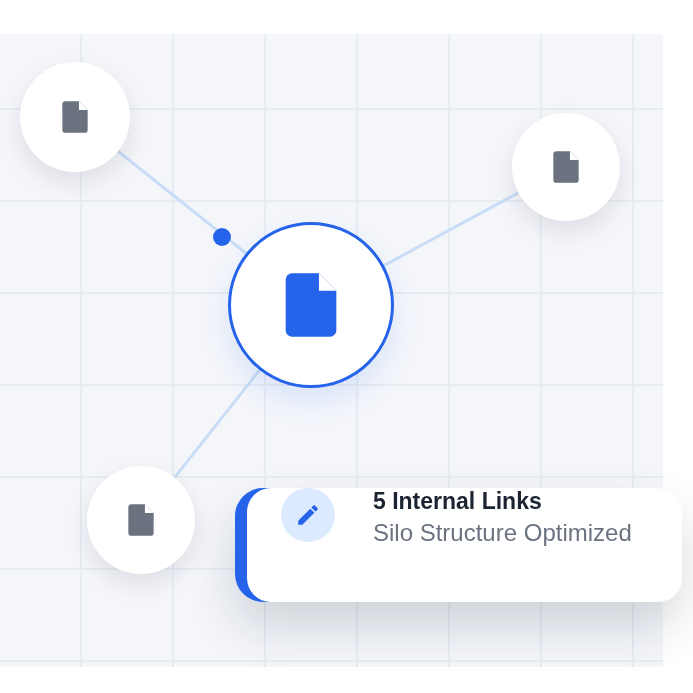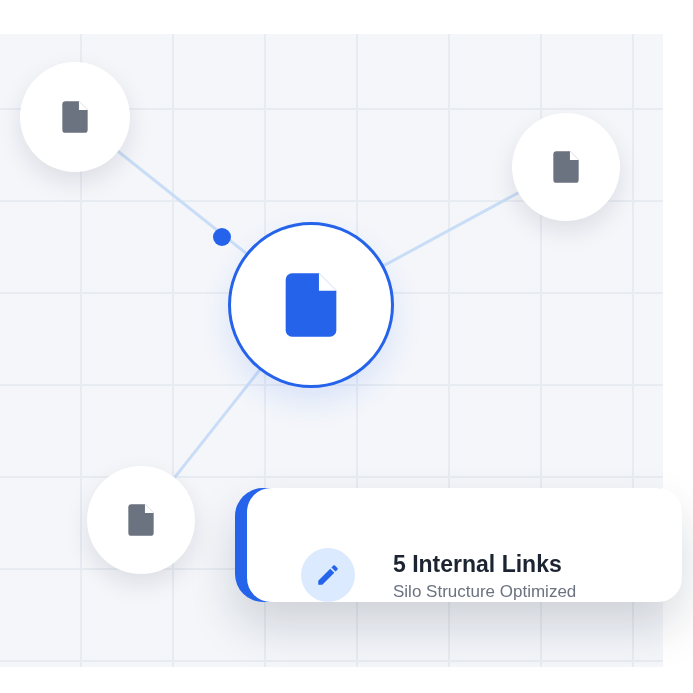--- a/index.html
+++ b/index.html
@@ -70,22 +70,22 @@
   }
   .card-inner {
     position: absolute;
     left: 12px;
     top: 0;
     right: 0;
     bottom: 0;
     background: #ffffff;
     border-radius: 24px;
     display: flex;
-    align-items: flex-end;
-    padding-left: 54px;
+    align-items: flex-start;
+    padding-left: 34px;
     gap: 38px;
     box-sizing: border-box;
   }
   .badge {
     width: 54px;
     height: 54px;
     border-radius: 50%;
     background: #dbeafe;
     display: flex;
     align-items: center;
@@ -98,21 +98,21 @@
     flex-direction: column;
     gap: 3px;
   }
   .card-title {
     font-size: 23px;
     font-weight: 700;
     color: #1b2430;
     line-height: 1.2;
   }
   .card-subtitle {
-    font-size: 17px;
+    font-size: 24px;
     font-weight: 400;
     color: #6b7280;
     line-height: 1.2;
   }
 </style>
 </head>
 <body>
 
 <div class="stage">
 

